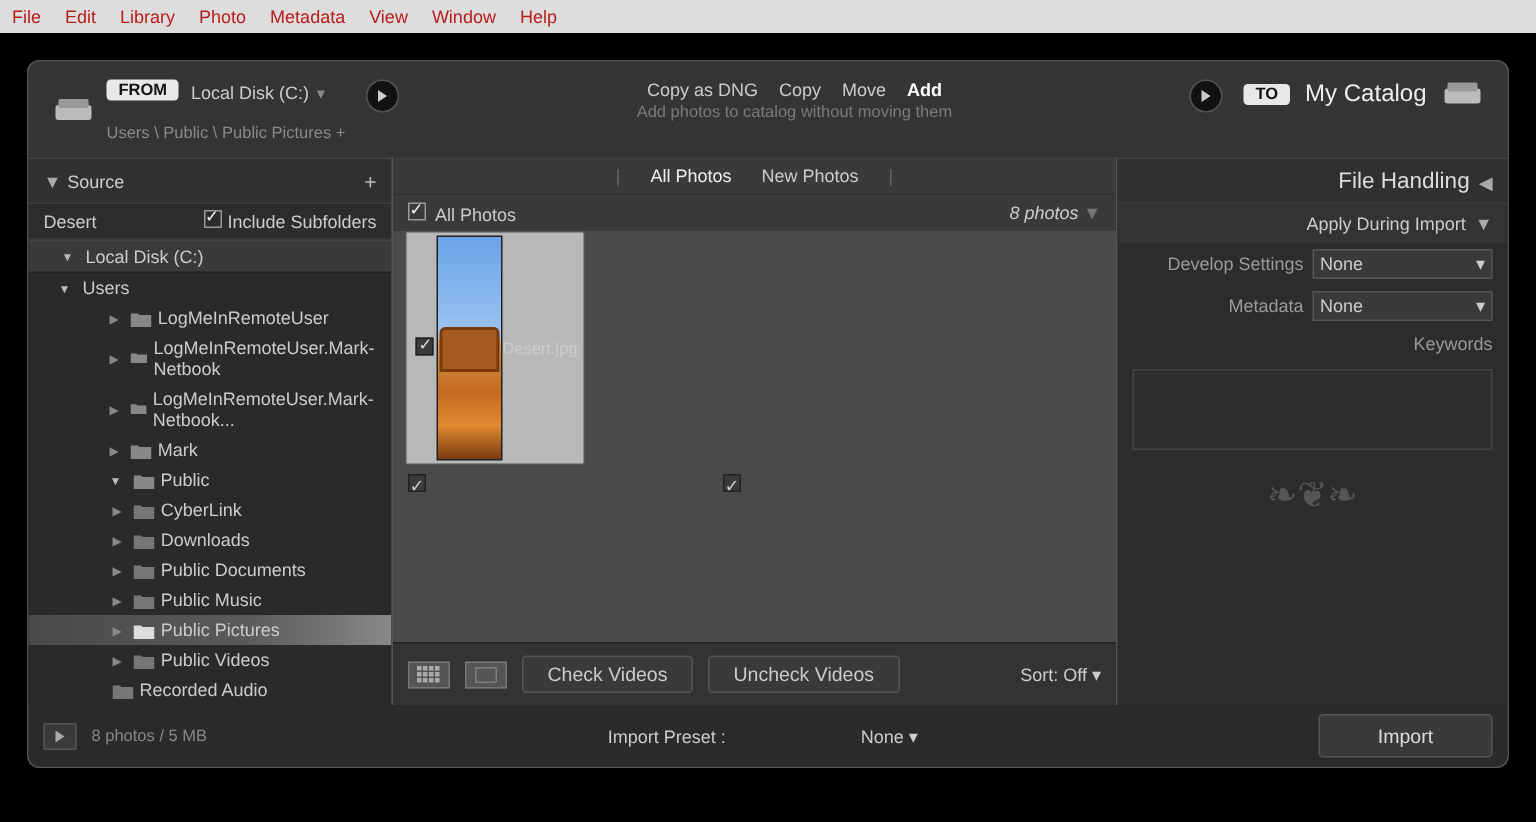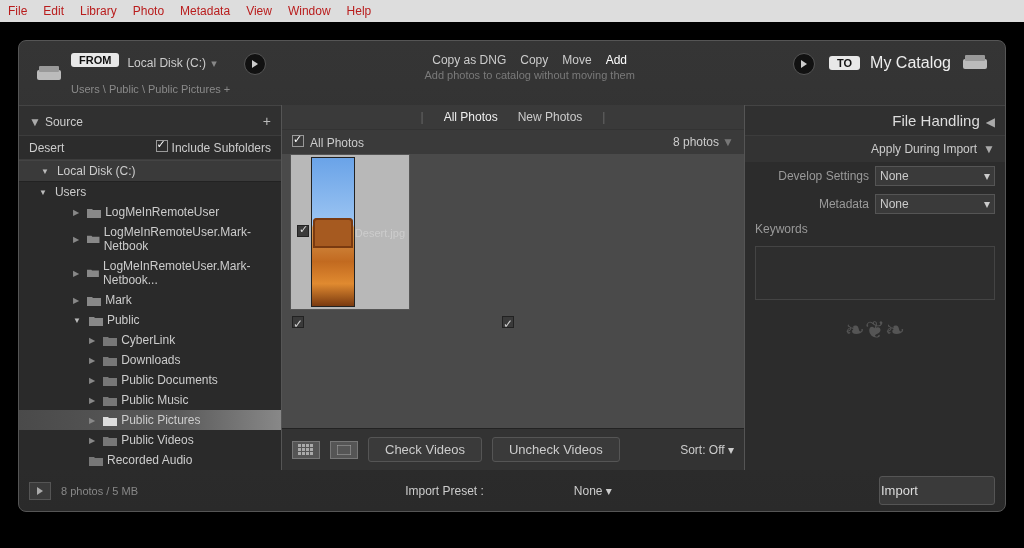--- a/index.html
+++ b/index.html
@@ -11,50 +11,50 @@
 .from{display:flex;align-items:center;gap:8px}
 .drive-icon{width:28px;height:20px}
 .badge{background:#e8e8e8;color:#111;padding:1px 8px;border-radius:3px;font-weight:bold;font-size:11px}
 .src-title{font-size:16px;color:#eee}
 .dd{font-size:11px;color:#888;margin-left:2px}
 .path{font-size:11px;color:#8a8a8a;margin-top:12px}
 .arrow-btn{width:22px;height:22px;border-radius:50%;background:#111;display:flex;align-items:center;justify-content:center;border:1px solid #555;margin:0 14px}
 .arrow-btn svg{fill:#ccc}
 .center-ops{flex:1;display:flex;flex-direction:column;align-items:center}
 .ops-row{display:flex;gap:14px;font-size:15px;color:#7a7a7a}
-.ops-row .active{color:#fff;font-weight:normal}
+.ops-row .active{color:#fff;font-weight:bold}
 .ops-sub{font-size:11px;color:#7a7a7a;margin-top:2px}
 .to{display:flex;align-items:center;gap:10px}
 .to-title{font-size:16px;color:#eee}
 
 .body{flex:1;display:flex;min-height:0}
-.left{width:262px;background:#2c2c2c;display:flex;flex-direction:column;border-top:1px solid #444}
+.left{width:242px;background:#2c2c2c;display:flex;flex-direction:column;border-top:1px solid #444}
 .panel-header{display:flex;align-items:center;justify-content:space-between;padding:6px 10px;background:#303030;border-bottom:1px solid #3c3c3c}
 .panel-title{font-size:15px;color:#ddd}
 .tri{display:inline-block;margin-right:4px;color:#aaa}
 .plus{color:#bbb;font-size:14px}
 .files-row{display:flex;align-items:center;justify-content:space-between;padding:4px 10px;font-size:11px;color:#aaa;border-bottom:1px solid #3c3c3c}
 .chk{display:inline-block;width:12px;height:12px;border:1px solid #999;margin-right:4px;position:relative}
 .chk.ck::after{content:"✓";position:absolute;top:-3px;left:0;color:#fff;font-size:11px}
 .tree{flex:1;overflow:hidden;background:#2a2a2a}
 .tree-row{display:flex;align-items:center;padding:3px 6px;font-size:12px;color:#ccc;gap:4px}
 .tree-row.selected{background:linear-gradient(to right,#4a4a4a,#5a5a5a 60%,#888 100%);color:#fff}
-.indent-1{padding-left:22px}.indent-2{padding-left:20px}.indent-3{padding-left:54px}.indent-4{padding-left:70px}
+.indent-1{padding-left:22px}.indent-2{padding-left:20px}.indent-3{padding-left:54px}.indent-4{padding-left:56px}
 .tri-r::before{content:"▶";font-size:8px;color:#888;margin-right:4px}
 .tri-d::before{content:"▼";font-size:8px;color:#bbb;margin-right:4px}
 .folder-icon{width:14px;height:11px;display:inline-block}
 .folder-icon svg{display:block}
 .disk-row{background:#3a3a3a;border-top:1px solid #444;border-bottom:1px solid #222}
 
 .mid{flex:1;display:flex;flex-direction:column;background:#444;border-left:1px solid #555;border-right:1px solid #555}
 .tabs{display:flex;justify-content:center;gap:20px;padding:5px 0;font-size:12px;color:#aaa;background:#3a3a3a;border-bottom:1px solid #333}
 .tabs .active{color:#eee}
 .grid-head{display:flex;align-items:center;justify-content:space-between;padding:4px 10px;background:#3a3a3a;color:#ddd}
 .grid-title{font-size:14px}
-.count{font-size:11px;color:#999;}
+.count{font-size:11px;color:#999;font-style:italic}
 .thumb-area{flex:1;background:#4a4a4a;padding:0 8px;overflow:hidden}
 .thumb-grid{display:flex;gap:10px}
 .thumb{width:200px;background:#6e6e6e;border:1px solid #888;padding:2px;margin-top:0}
 .thumb.sel{background:#b8b8b8}
 .thumb .ck-row{padding:2px 2px}
 .thumb .ck-row .cb{width:12px;height:12px;display:inline-block;background:#3a3a3a;border:1px solid #222;position:relative}
 .thumb .ck-row .cb::after{content:"✓";position:absolute;top:-3px;left:1px;color:#ddd;font-size:11px}
 .thumb-img{width:192px;height:150px;border:1px solid #222}
 .flower{background:radial-gradient(circle at 45% 60%, #5a0800 0%, #8a1400 8%, #cc3300 20%, #ff5a1a 45%, #ff7a2a 60%, #e64a0a 80%, #a82800 100%)}
 .desert{background:linear-gradient(to bottom,#6aa3e8 0%, #9cc5f2 45%, #d89850 47%, #c26a20 70%, #e08a30 85%, #7a3a10 100%)}
@@ -75,21 +75,21 @@
 .field-row{display:flex;align-items:center;justify-content:flex-end;gap:6px;padding:4px 10px}
 .field-row label{color:#9a9a9a;font-size:12px}
 .sel{width:120px;background:#3a3a3a;border:1px solid #555;padding:2px 4px;color:#ccc;font-size:12px;display:flex;justify-content:space-between;align-items:center}
 .kw-box{margin:6px 10px;height:54px;border:1px solid #444;background:#2e2e2e}
 .ornament{text-align:center;color:#555;font-size:24px;margin-top:10px}
 
 .footer{display:flex;align-items:center;padding:6px 10px;gap:10px}
 .play-btn{width:22px;height:18px;background:#3a3a3a;border:1px solid #555;display:flex;align-items:center;justify-content:center}
 .status{font-size:11px;color:#888}
 .preset{flex:1;display:flex;justify-content:center;gap:90px;color:#999;font-size:12px}
-.big-btn{width:116px;padding:6px 1px;text-align:left;background:#3a3a3a;border:1px solid #555;border-radius:3px;color:#ddd;font-size:13px}
+.big-btn{width:116px;padding:6px 1px;text-align:center;background:#3a3a3a;border:1px solid #555;border-radius:3px;color:#ddd;font-size:13px}
 </style>
 </head>
 <body>
 
 <div class="menubar">
   <span>File</span>
   <span>Edit</span>
   <span>Library</span>
   <span>Photo</span>
   <span>Metadata</span>
@@ -334,21 +334,21 @@
             <span>▾</span>
           </span>
       </div>
       <div class="field-row">
         <label>Metadata</label>
         <span class="sel">
             <span>None</span>
             <span>▾</span>
           </span>
       </div>
-      <div class="field-row" style="justify-content:flex-start">
+      <div class="field-row" style="justify-content:flex-end">
         <label>Keywords</label>
       </div>
       <div class="kw-box"></div>
       <div class="ornament">❧❦❧</div>
     </div>
   </div>
 
   <div class="footer">
     <span class="play-btn">
         <svg width="8" height="8" viewBox="0 0 8 8">

